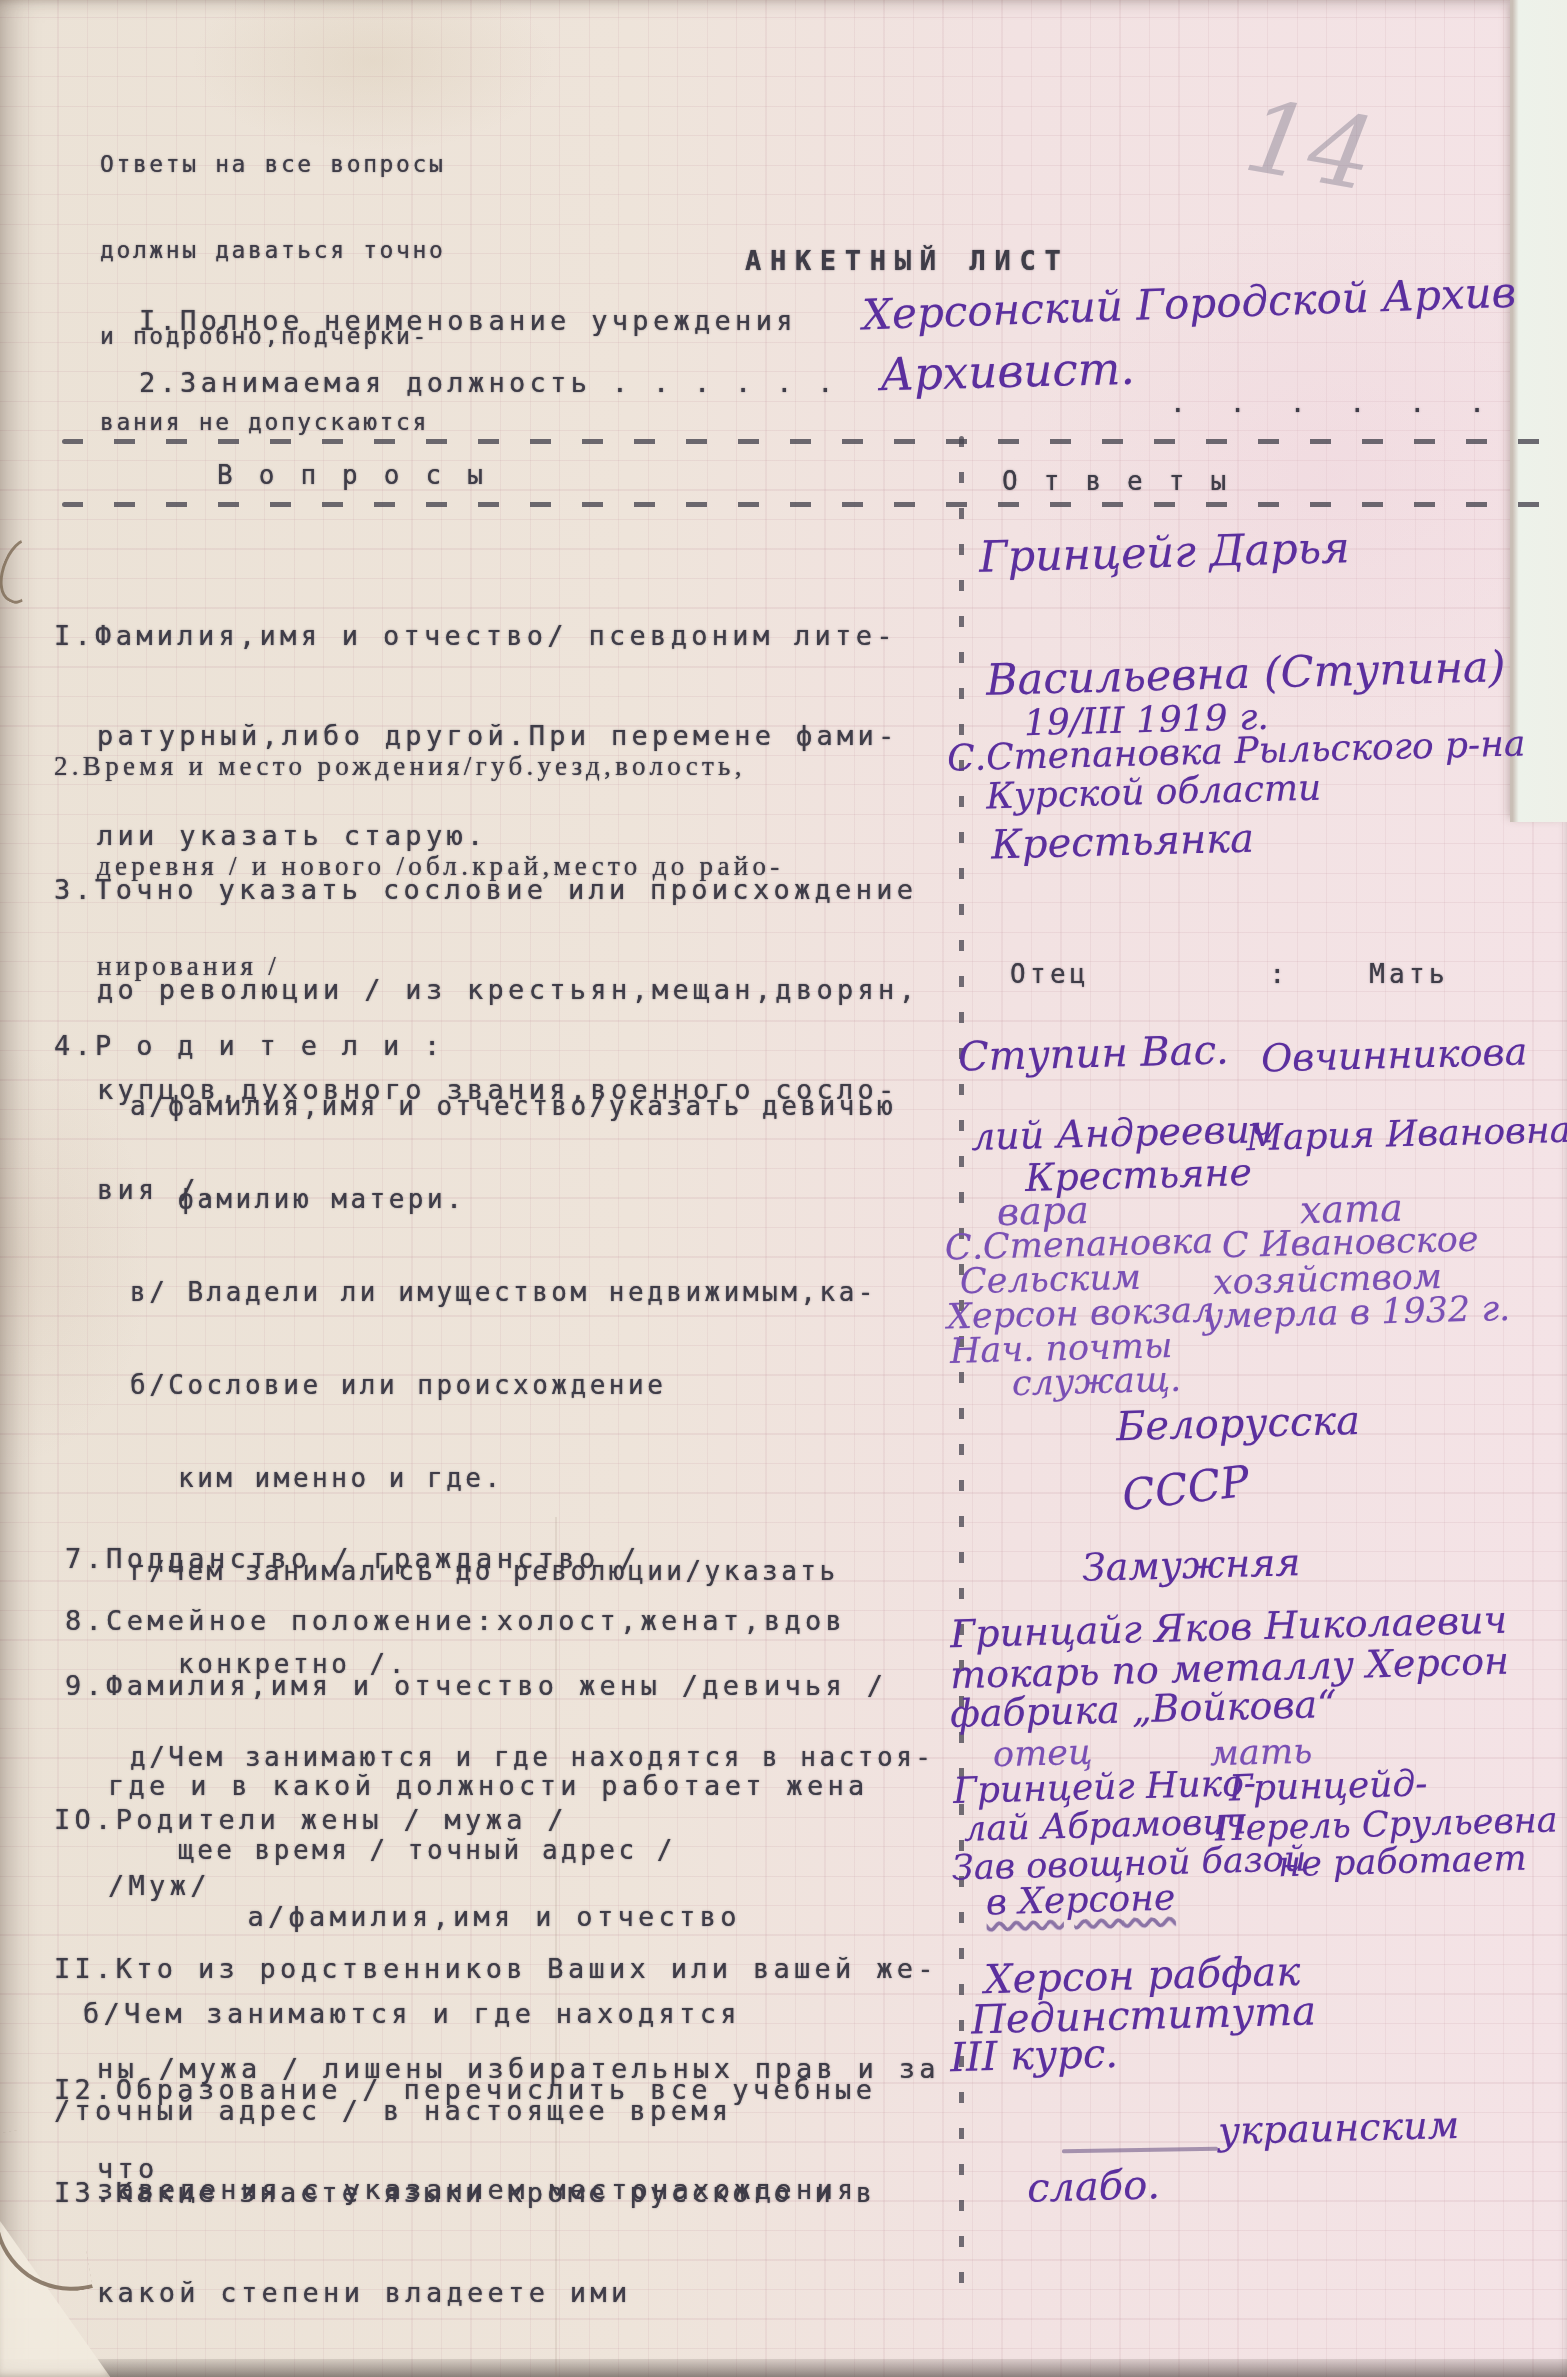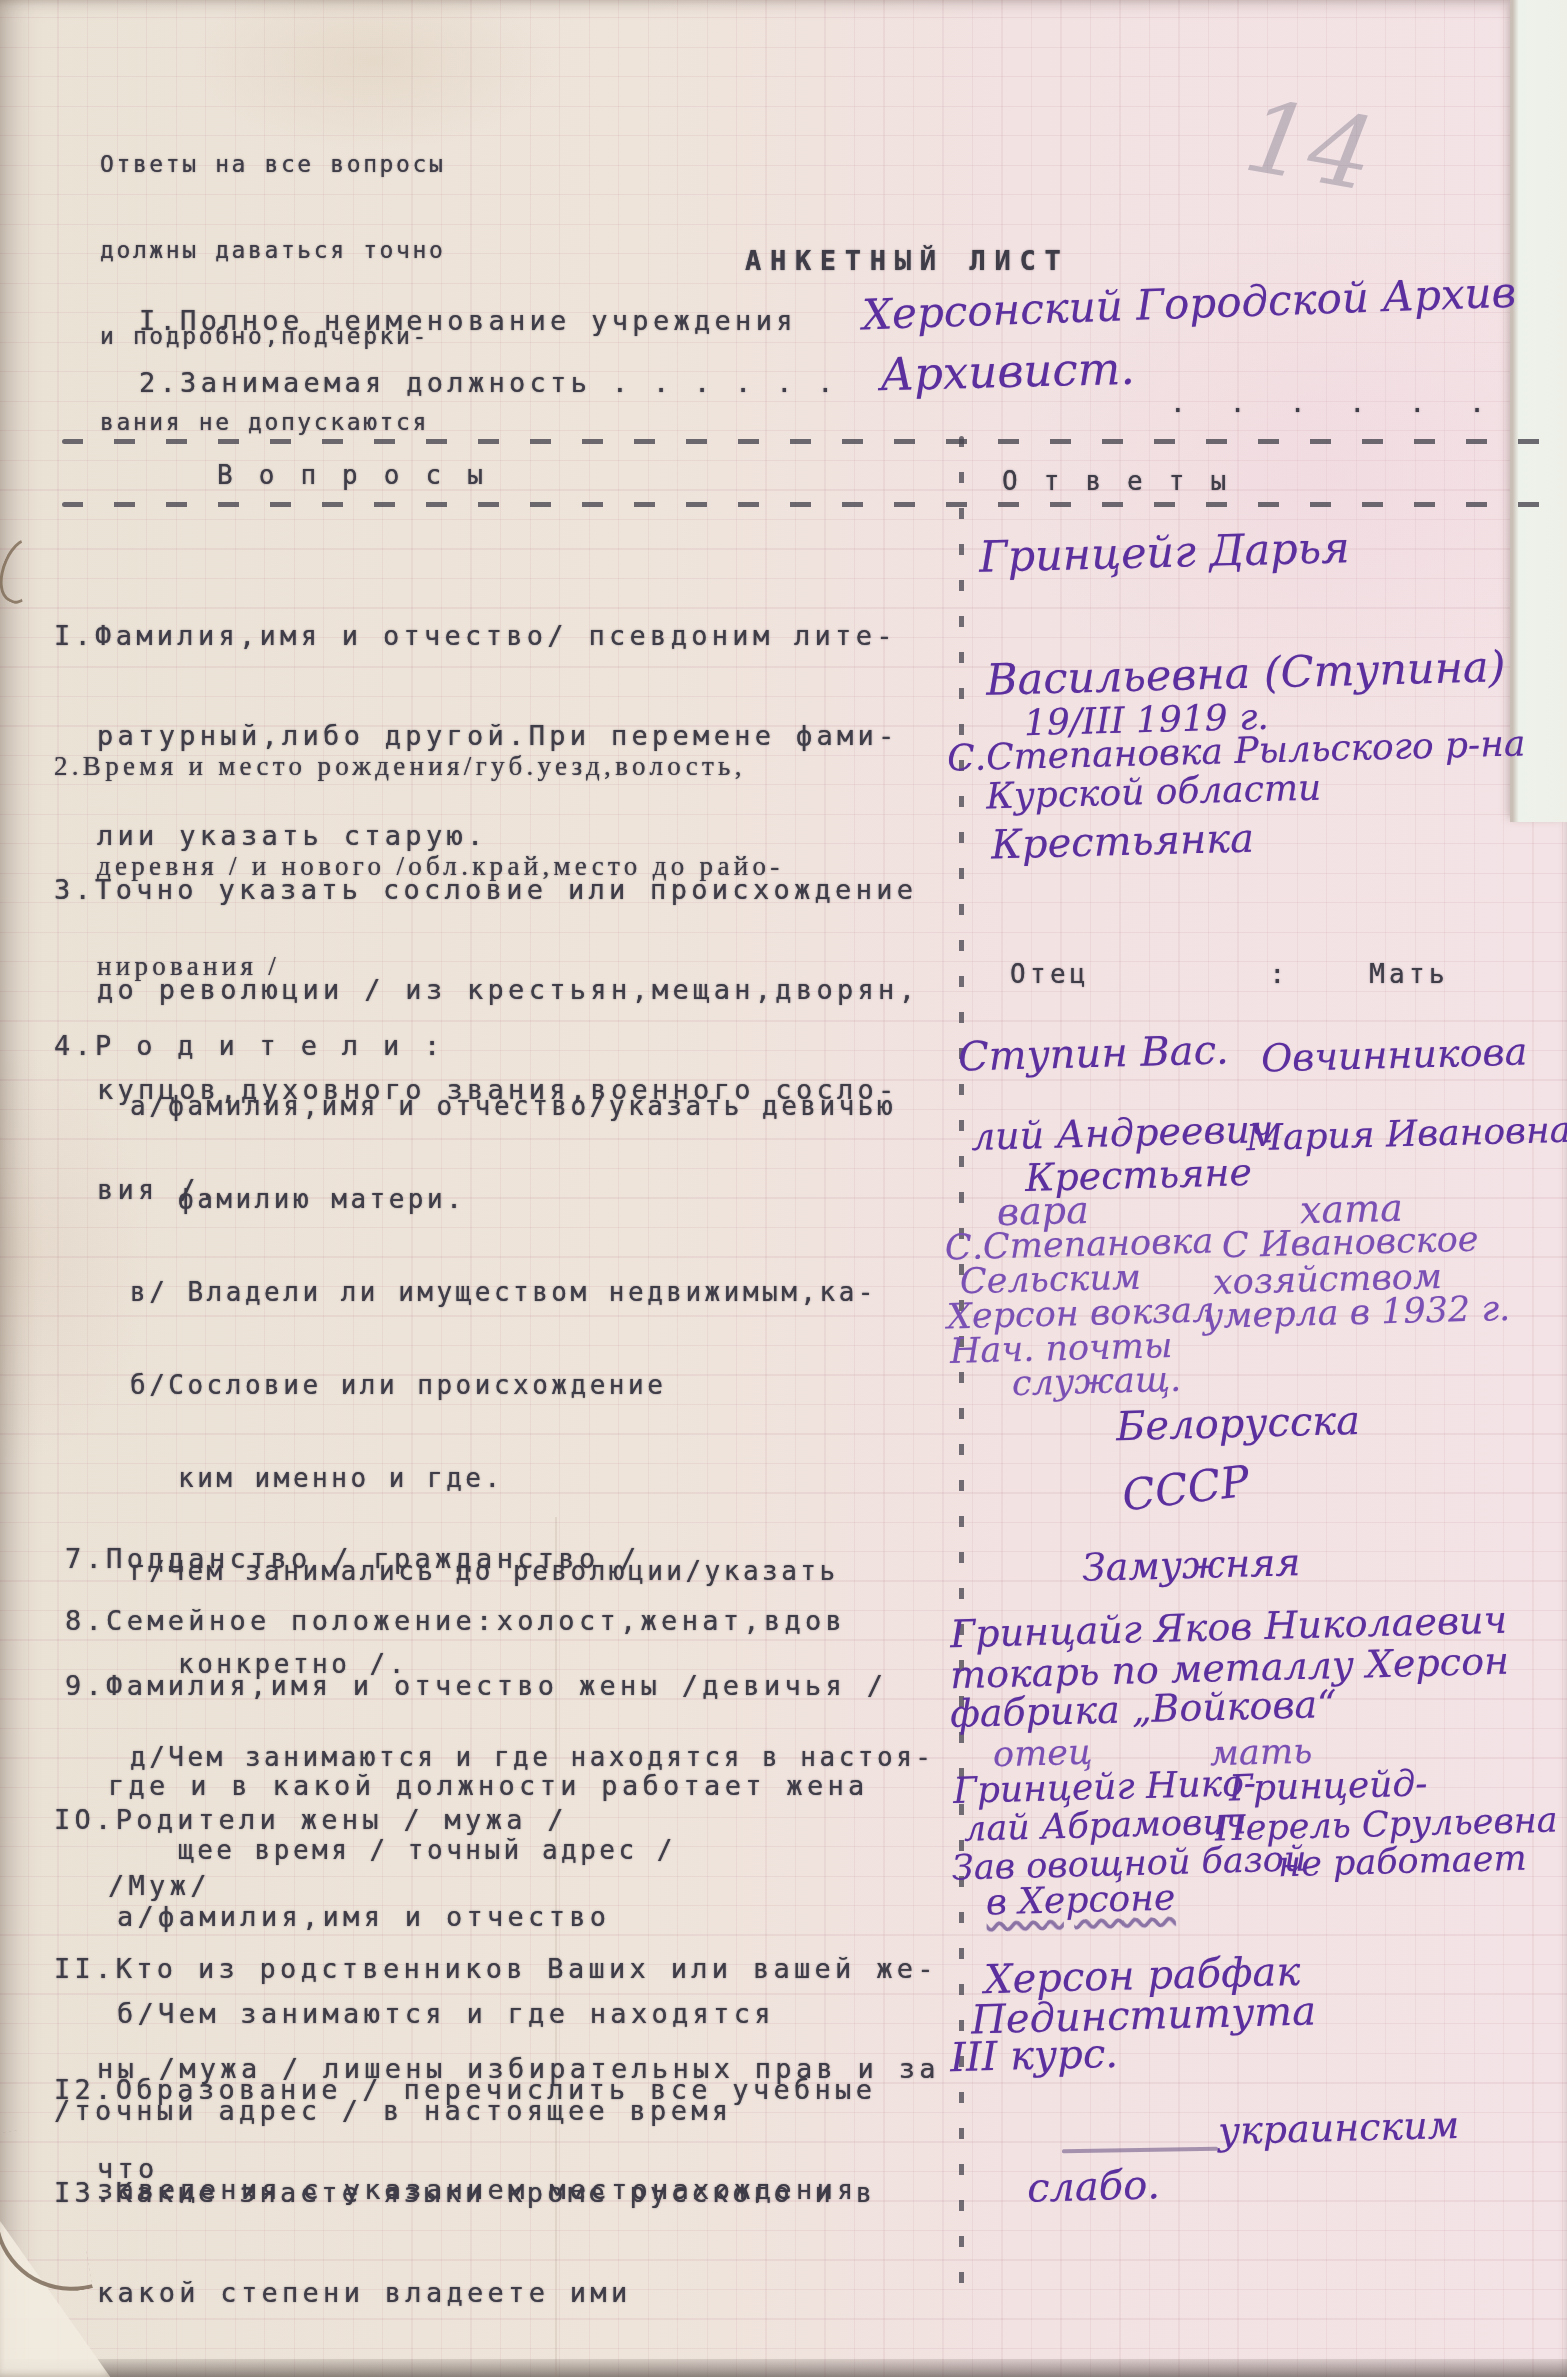--- a/index.html
+++ b/index.html
@@ -23,21 +23,21 @@
     font-family:"DejaVu Sans Mono",monospace;
     color:#3f3d48;font-size:27px;letter-spacing:4.3px;white-space:pre;
     text-shadow:0 0 0.9px rgba(55,50,65,.8), 0 0 2.6px rgba(55,50,65,.25);
   }
   .t div{line-height:38px;}
   .lh38 div{line-height:33px;}
   .lh39 div{line-height:34px;}
   .lh40 div{line-height:35px;}
   .m1{margin-left:43px;}
   .m2{margin-left:48px;}
-  .m3{margin-left:63px;}
+  .m3{margin-left:29px;text-align:right;}
   .m4{}
   
   .hw{
     position:absolute;
     font-family:"DejaVu Serif",serif;font-style:italic;
     color:#5b2f9e;white-space:pre;transform:rotate(-1.5deg);
     text-shadow:0 0 0.9px rgba(91,47,158,.45);
   }
   .hw2{color:#7a50b5;text-shadow:0 0 0.9px rgba(122,80,181,.4);}
   .u{text-decoration:underline wavy rgba(110,90,140,.55);text-underline-offset:7px;}

